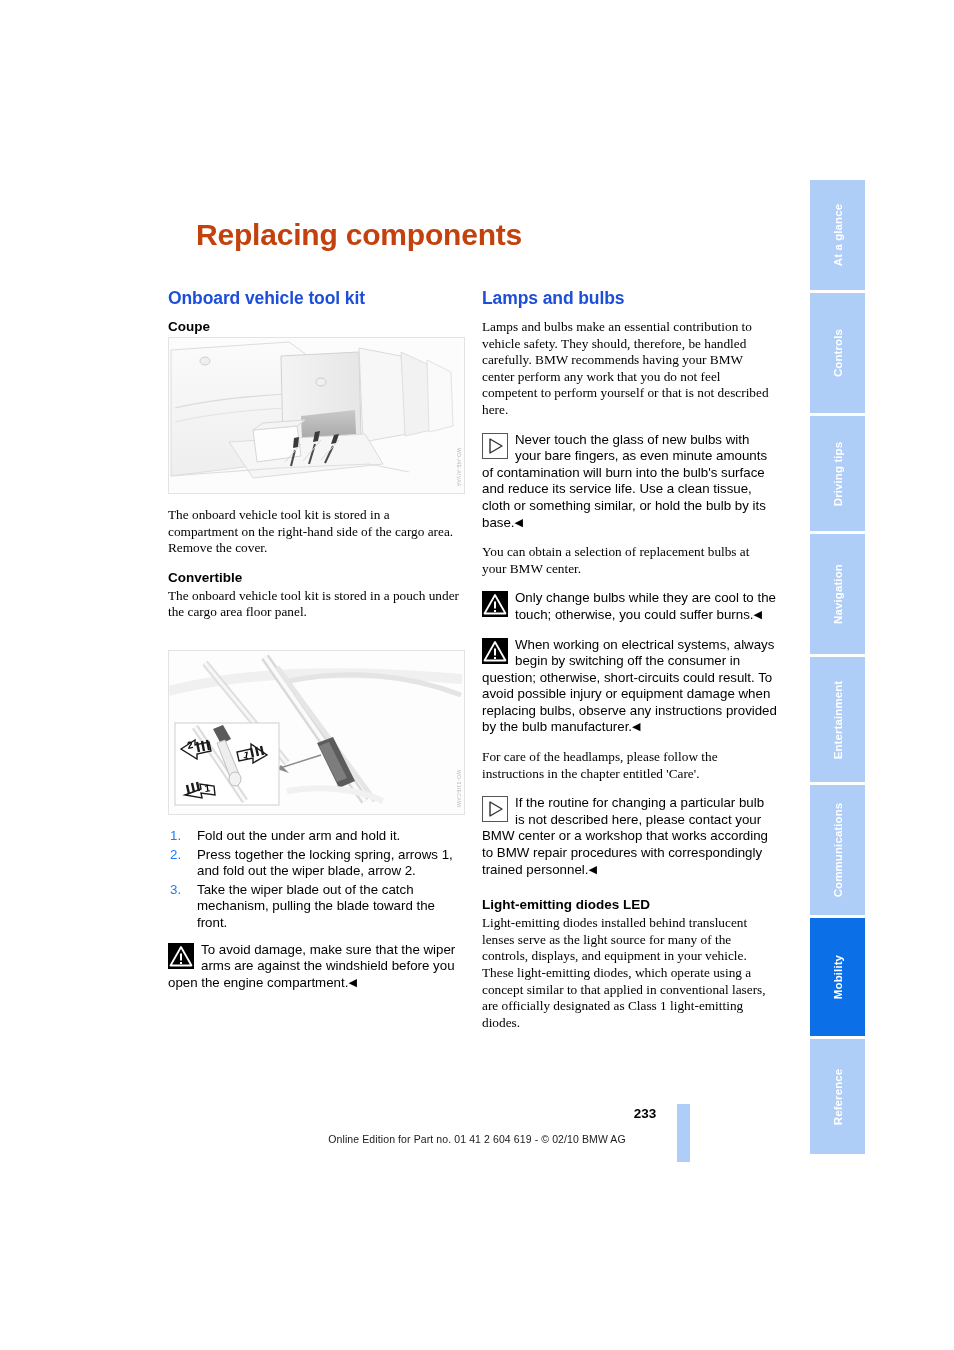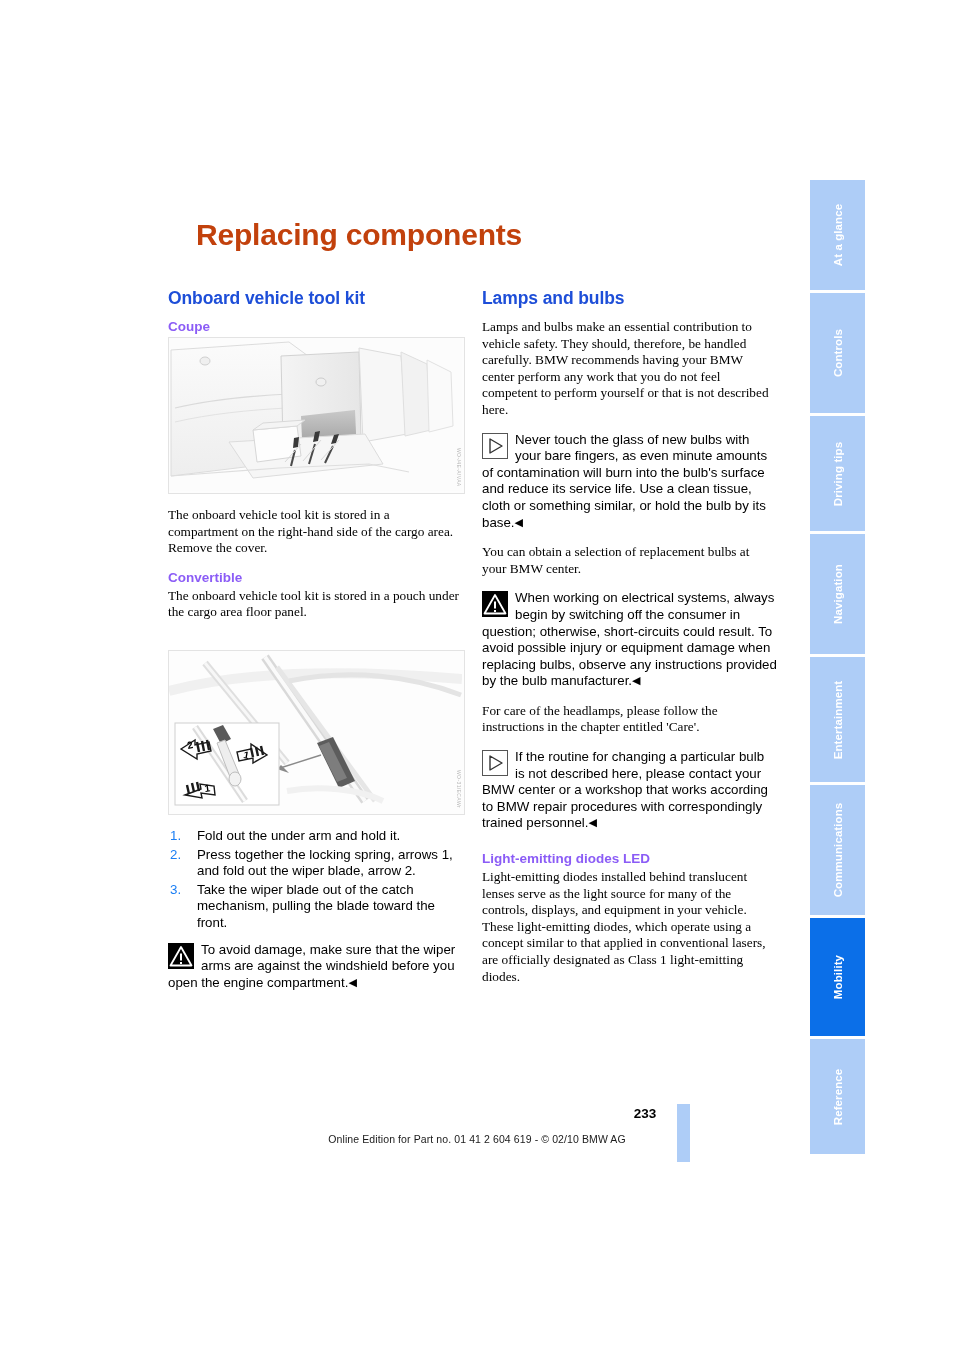--- a/index.html
+++ b/index.html
@@ -45,21 +45,21 @@
   .sec-head {
     font-size: 17.5px;
     font-weight: bold;
     color: #1d4ed8;
     margin: 0 0 10px 0;
     letter-spacing: -0.1px;
   }
   .sub-head {
     font-size: 13.5px;
     font-weight: bold;
-    color: #8b5cf6;
+    color: #000000;
     margin: 0 0 3px 0;
   }
   p.body {
     font-size: 13.3px;
     line-height: 16.6px;
     margin: 0 0 13px 0;
     text-align: left;
     font-family: Liberation Serif, serif;
   }
 
@@ -391,20 +391,31 @@
       <span class="ico ico-note">
         <svg width="24" height="24" viewBox="0 0 24 24">
           <path d="M7,5 L19,12 L7,19 Z" fill="none" stroke="#333333" stroke-width="1.4" stroke-linejoin="round"></path>
         </svg>
       </span>
       <span>Never touch the glass of new bulbs with your bare fingers, as even minute amounts of contamination will burn into the bulb's surface and reduce its service life. Use a clean tissue, cloth or something similar, or hold the bulb by its base.</span><span class="endmark">◀</span>
     </div>
 
     <p class="body">You can obtain a selection of replacement bulbs at your BMW center.</p>
 
+    <div class="notice">
+      <span class="ico ico-warn">
+        <svg width="26" height="26" viewBox="0 0 26 26">
+          <rect x="0" y="0" width="26" height="26" fill="#000000"></rect>
+          <path d="M13,4 L23.5,22.5 L2.5,22.5 Z" fill="none" stroke="#ffffff" stroke-width="1.8" stroke-linejoin="round"></path>
+          <rect x="12" y="10.5" width="2" height="7" fill="#ffffff"></rect>
+          <rect x="12" y="19" width="2" height="2" fill="#ffffff"></rect>
+        </svg>
+      </span>
+      <span>Only change bulbs while they are cool to the touch; otherwise, you could suffer burns.</span><span class="endmark">◀</span>
+    </div>
 
     <div class="notice">
       <span class="ico ico-warn">
         <svg width="26" height="26" viewBox="0 0 26 26">
           <rect x="0" y="0" width="26" height="26" fill="#000000"></rect>
           <path d="M13,4 L23.5,22.5 L2.5,22.5 Z" fill="none" stroke="#ffffff" stroke-width="1.8" stroke-linejoin="round"></path>
           <rect x="12" y="10.5" width="2" height="7" fill="#ffffff"></rect>
           <rect x="12" y="19" width="2" height="2" fill="#ffffff"></rect>
         </svg>
       </span>

